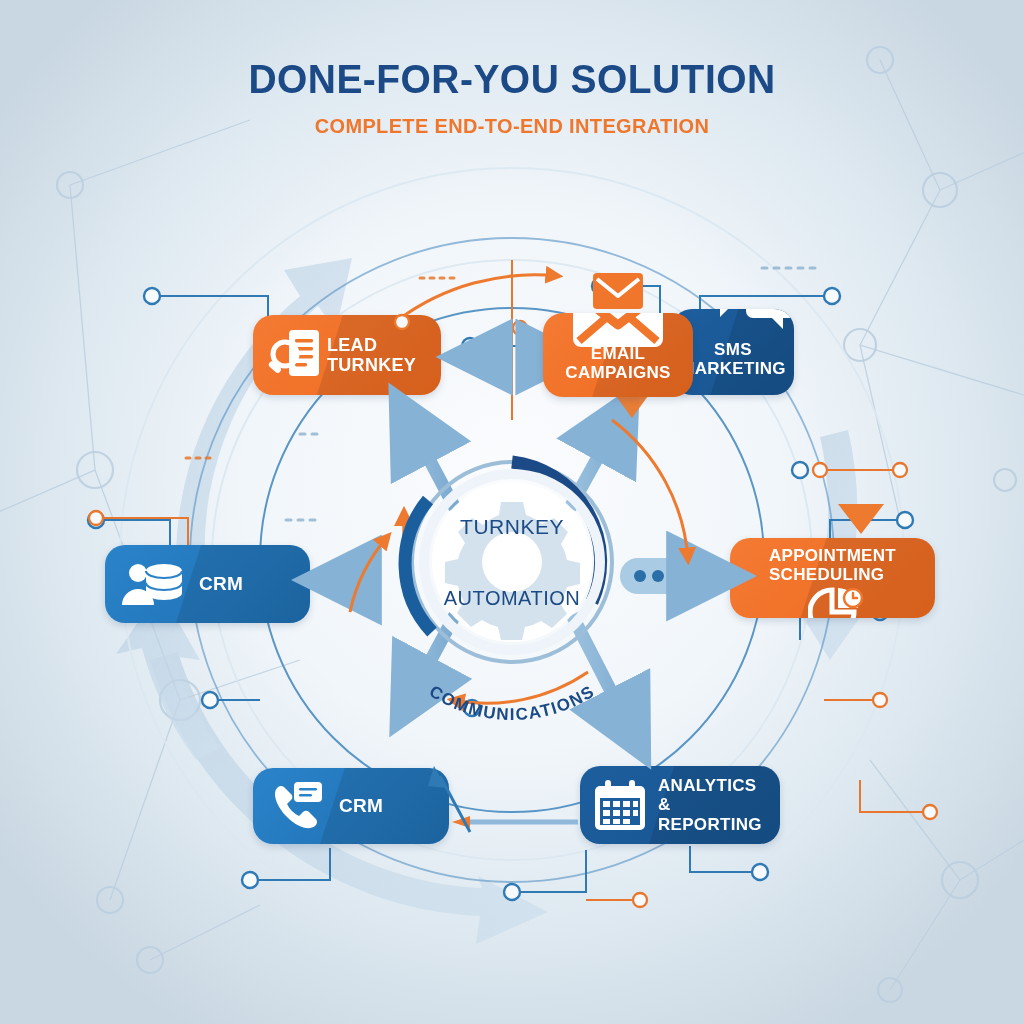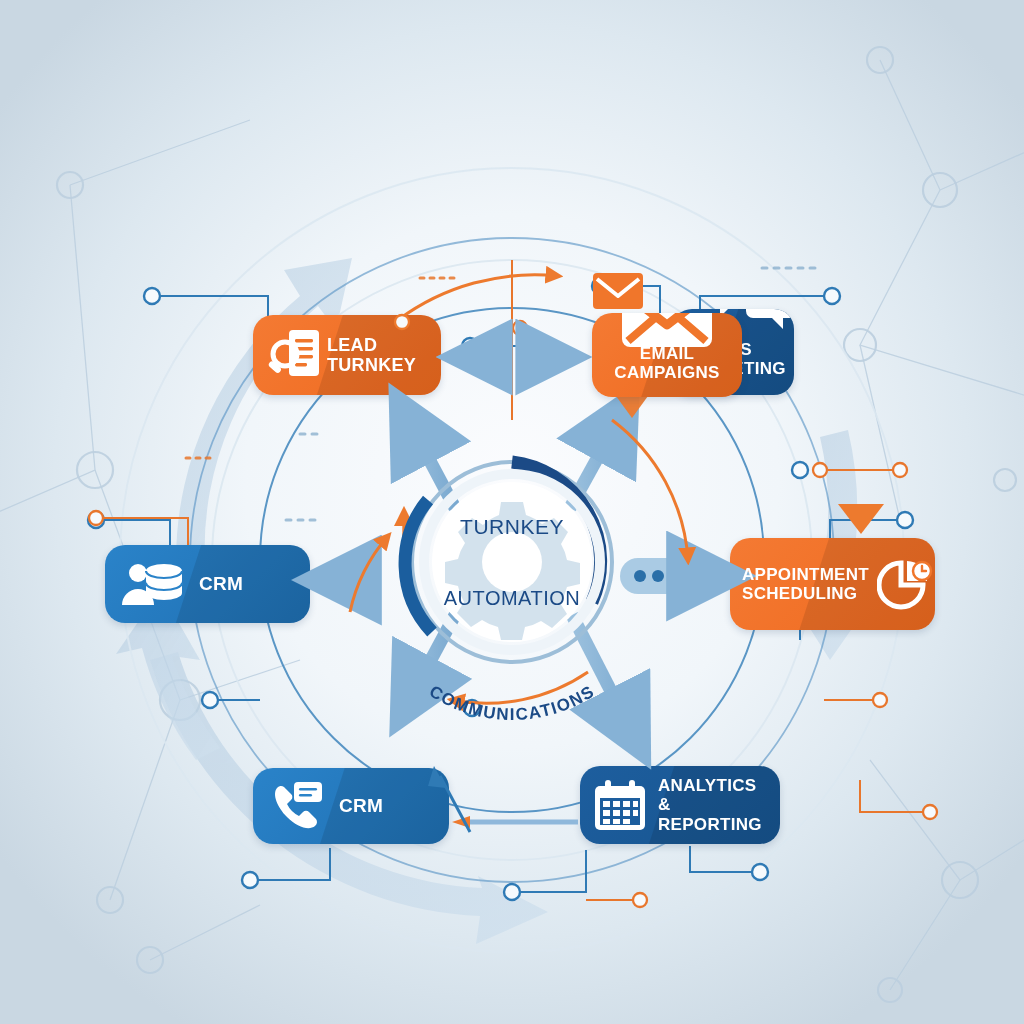--- a/index.html
+++ b/index.html
@@ -46,29 +46,29 @@
   .node .lbl{
     position:relative;z-index:2;color:#fff;font-weight:bold;
     line-height:1.13;letter-spacing:.3px;
   }
   .orange{background:linear-gradient(135deg,#f47a33 0%,#ef6a1f 100%);}
   .blue-d{background:linear-gradient(135deg,#1d5e9e 0%,#17548f 100%);}
   .blue-m{background:linear-gradient(135deg,#2a83c9 0%,#1f6fb2 100%);}
 
   #node-lead{left:253px;top:315px;width:188px;height:80px;padding:0 12px;}
   #node-lead .lbl{font-size:18px;}
-  #node-email{left:592px;top:313px;width:150px;height:84px;padding:0 10px;
+  #node-email{left:543px;top:313px;width:150px;height:84px;padding:0 10px;
     flex-direction:column;justify-content:center;z-index:6;}
   #node-email .lbl{font-size:17px;text-align:center;margin-top:1px;}
   #node-sms{left:672px;top:309px;width:122px;height:86px;padding:0 8px;
     flex-direction:column;justify-content:center;z-index:5;}
   #node-sms .lbl{font-size:17px;text-align:center;margin-top:1px;}
   #node-crm-left{left:105px;top:545px;width:205px;height:78px;padding:0 14px;}
   #node-crm-left .lbl{font-size:19px;margin-left:14px;}
-  #node-appt{left:730px;top:538px;width:205px;height:92px;padding:0 12px;}
+  #node-appt{left:730px;top:538px;width:205px;height:80px;padding:8px 12px;flex-direction:column;}
   #node-appt .lbl{font-size:17px;}
   #node-crm-bottom{left:253px;top:768px;width:196px;height:76px;padding:0 16px;}
   #node-crm-bottom .lbl{font-size:19px;margin-left:12px;}
   #node-analytics{left:580px;top:766px;width:200px;height:78px;padding:6px 12px;}
   #node-analytics .lbl{font-size:17px;margin-left:10px;}
 
   
   #hub{
     position:absolute;left:412px;top:462px;width:200px;height:200px;
     z-index:4;
@@ -464,14 +464,18 @@
     </text>
   </svg>
 
   <div id="hub">
     <div class="hub-text">
       <div class="hub-t1">TURNKEY</div>
       <div class="hub-t2">AUTOMATION</div>
     </div>
   </div>
 
+  <div class="title-wrap">
+    <div class="title-main">DONE-FOR-YOU SOLUTION</div>
+    <div class="title-sub">COMPLETE END-TO-END INTEGRATION</div>
+  </div>
 
 </div>
 
 </body></html>

